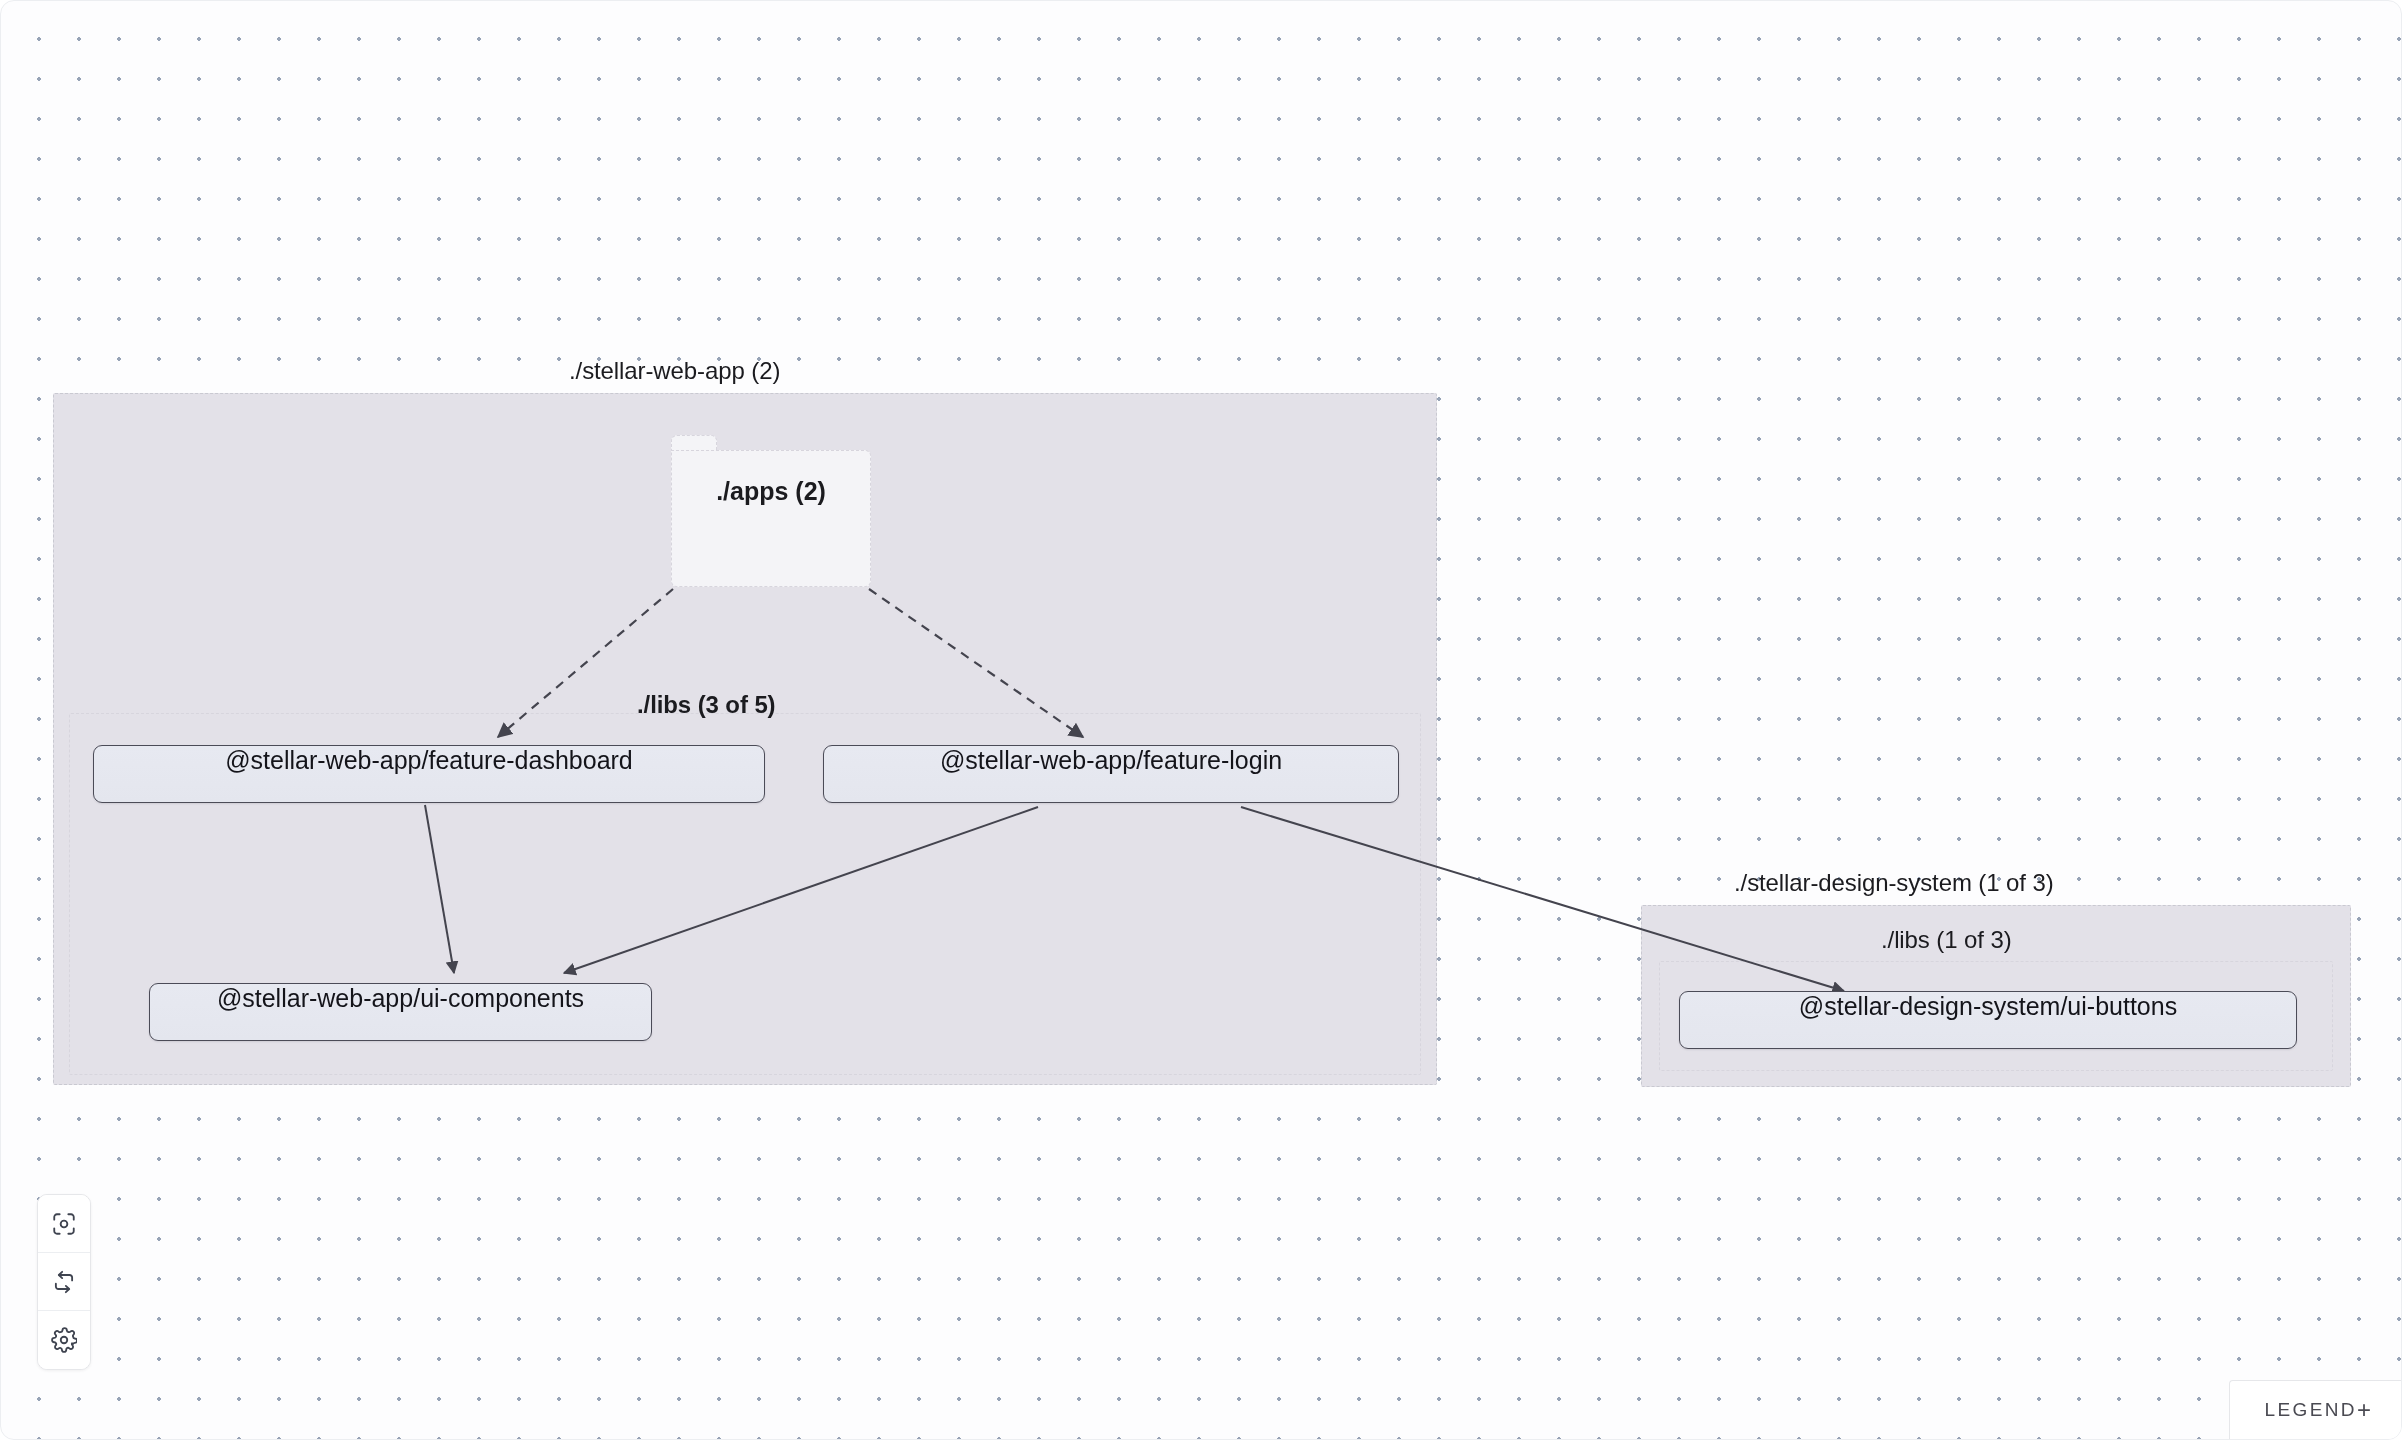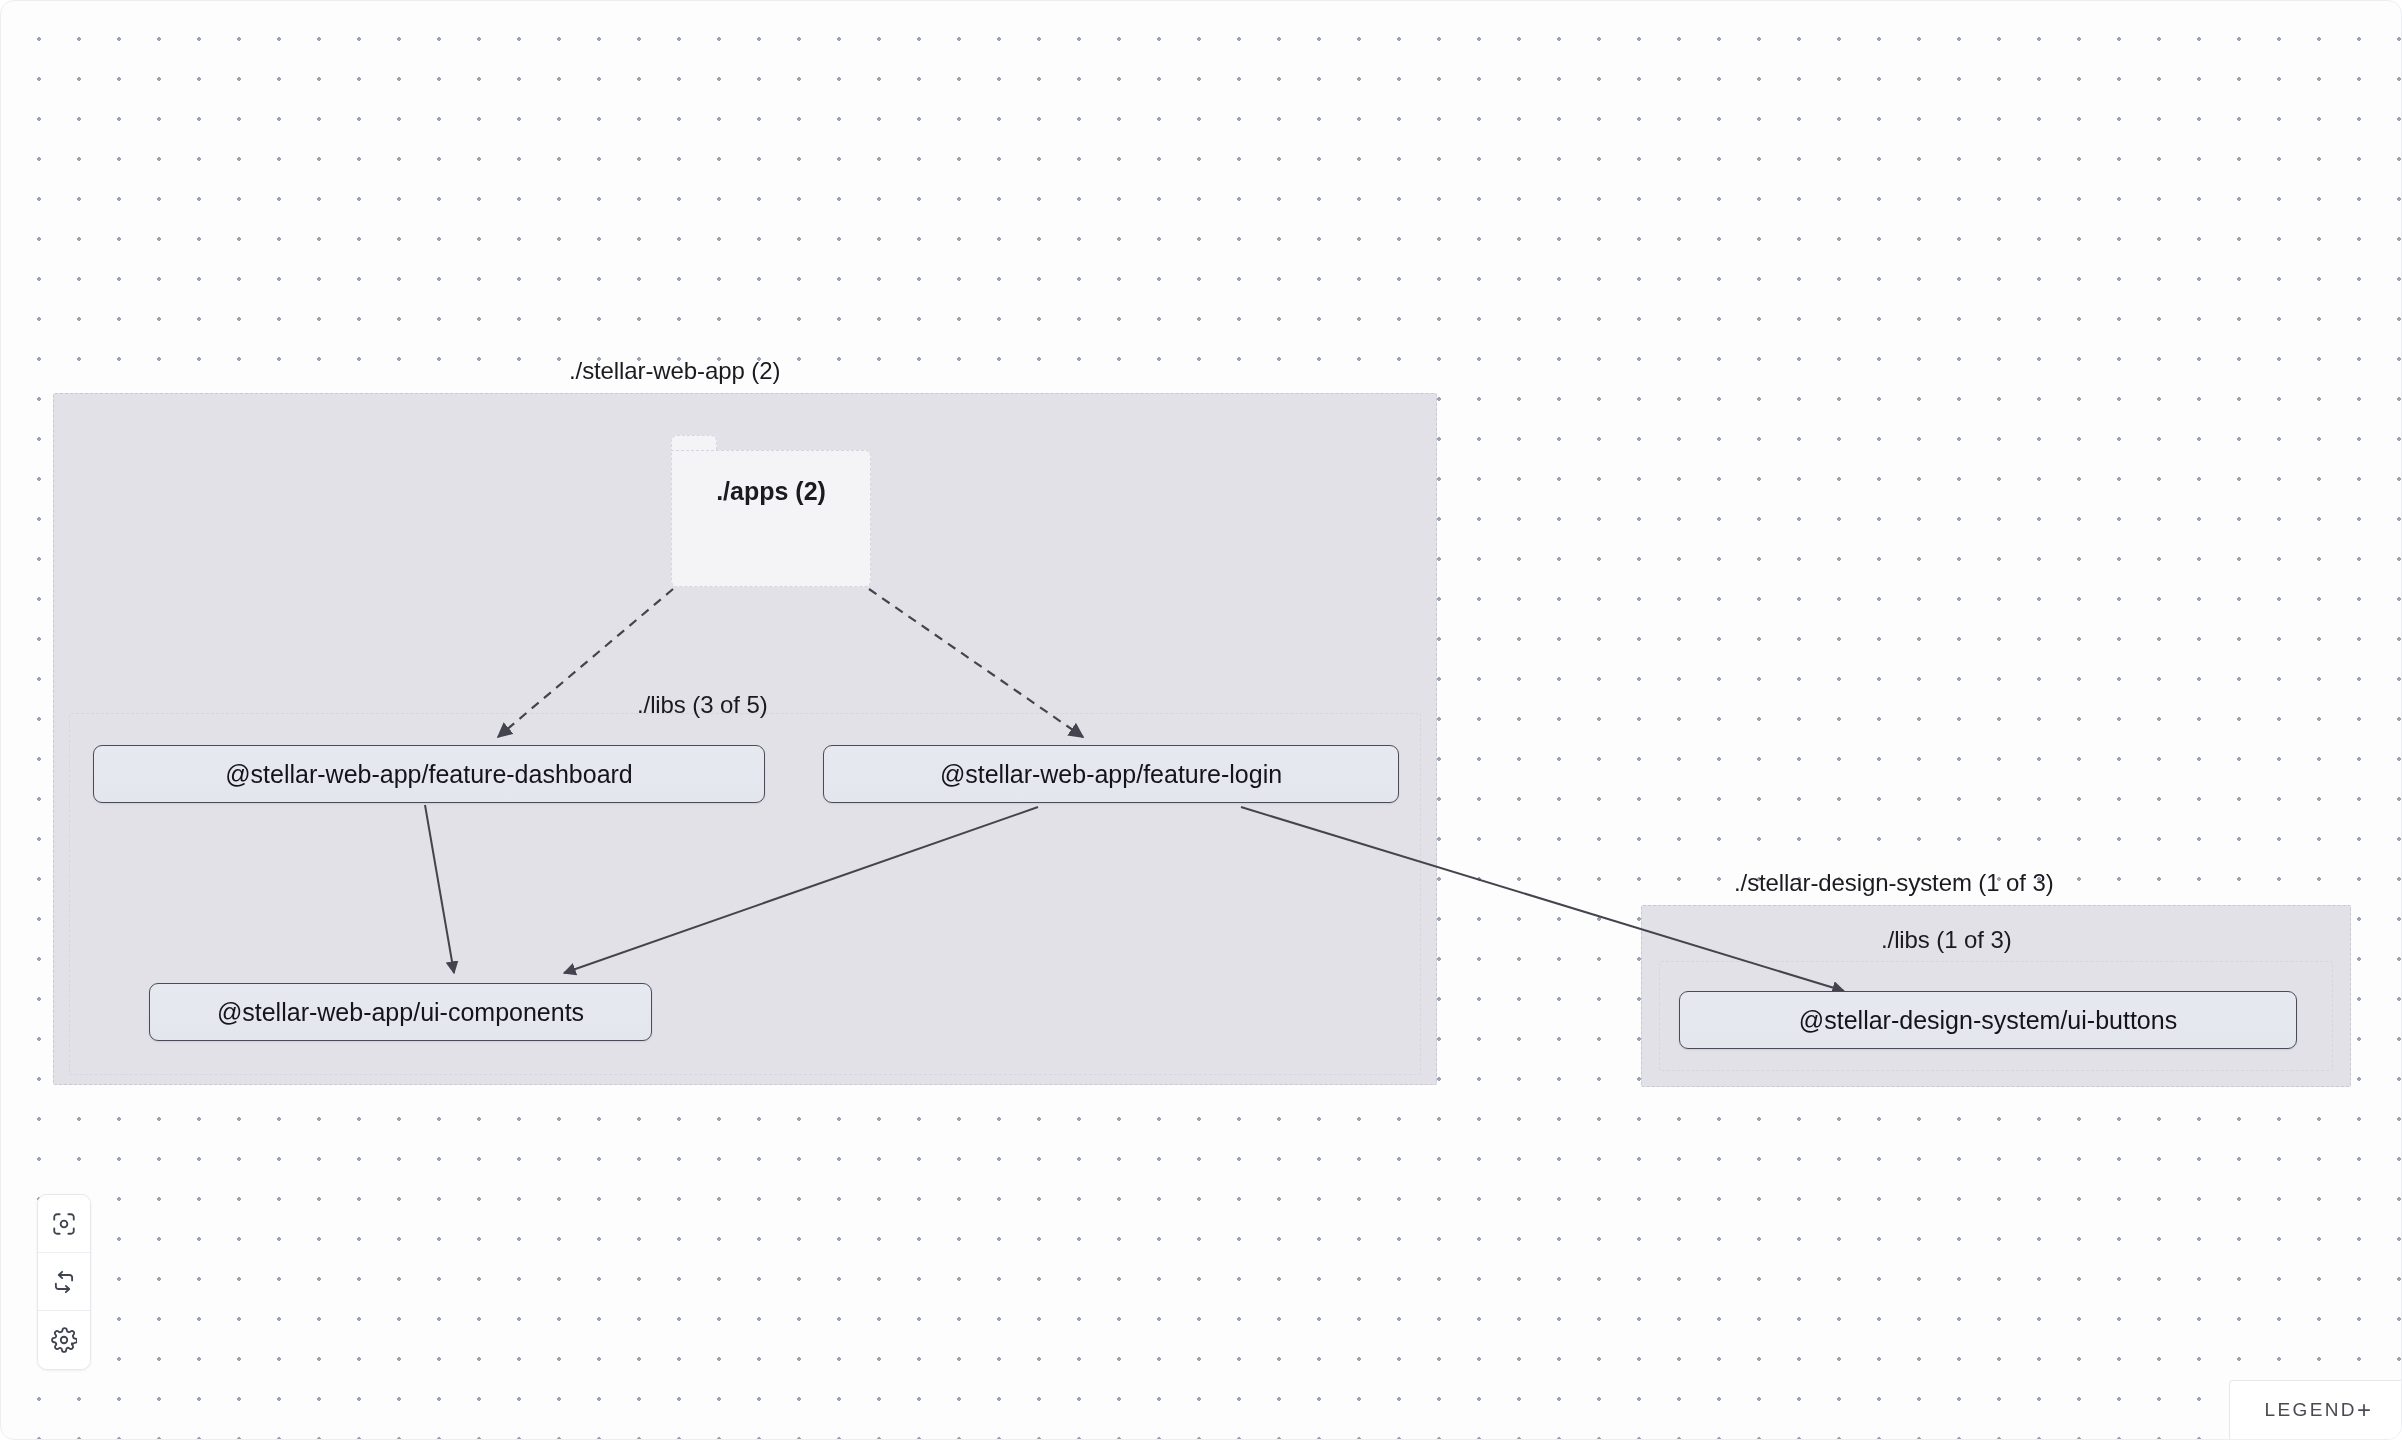--- a/index.html
+++ b/index.html
@@ -96,21 +96,20 @@
     text-align: center;
     font-size: 25px;
     color: #1b1b1f;
     z-index: 3;
   }
 
   
   .node {
     position: absolute;
     display: flex;
-    align-items: center;
     justify-content: center;
     background: linear-gradient(180deg, #e7e9f1 0%, #e4e6ee 100%);
     border: 1.6px solid #4b4b57;
     border-radius: 9px;
     box-shadow: 0 1px 2px rgba(20,20,35,0.10);
     font-size: 25px;
     color: #14141a;
     white-space: nowrap;
     padding: 0 14px;
     z-index: 6;
@@ -202,21 +201,21 @@
   <div class="group-label" style="left:568px; top:356px;">./stellar-web-app (2)</div>
 
   <div class="project-group" style="left:52px; top:392px; width:1384px; height:692px;"></div>
 
   <div class="folder-group" style="left:670px; top:434px; width:200px; height:152px;">
     <div class="folder-tab"></div>
     <div class="folder-body"></div>
     <div class="folder-label">./apps (2)</div>
   </div>
 
-  <div class="group-label" style="left:636px; top:690px;">./libs (3 of 5)</div>
+  <div class="group-label" style="left:636px; top:690px;font-weight:bold;">./libs (3 of 5)</div>
 
   <div class="dir-group" style="left:68px; top:712px; width:1352px; height:362px;"></div>
 
   <div class="node" style="left:92px; top:744px; width:672px; height:58px;">
     <span>@stellar-web-app/feature-dashboard</span>
   </div>
 
   <div class="node" style="left:822px; top:744px; width:576px; height:58px;">
     <span>@stellar-web-app/feature-login</span>
   </div>

